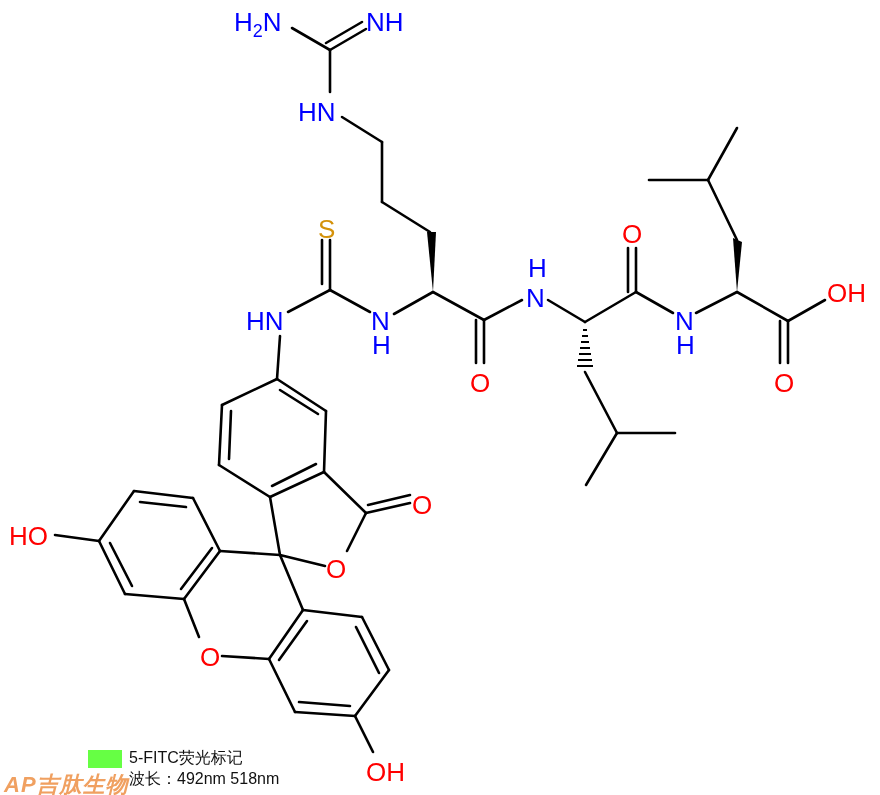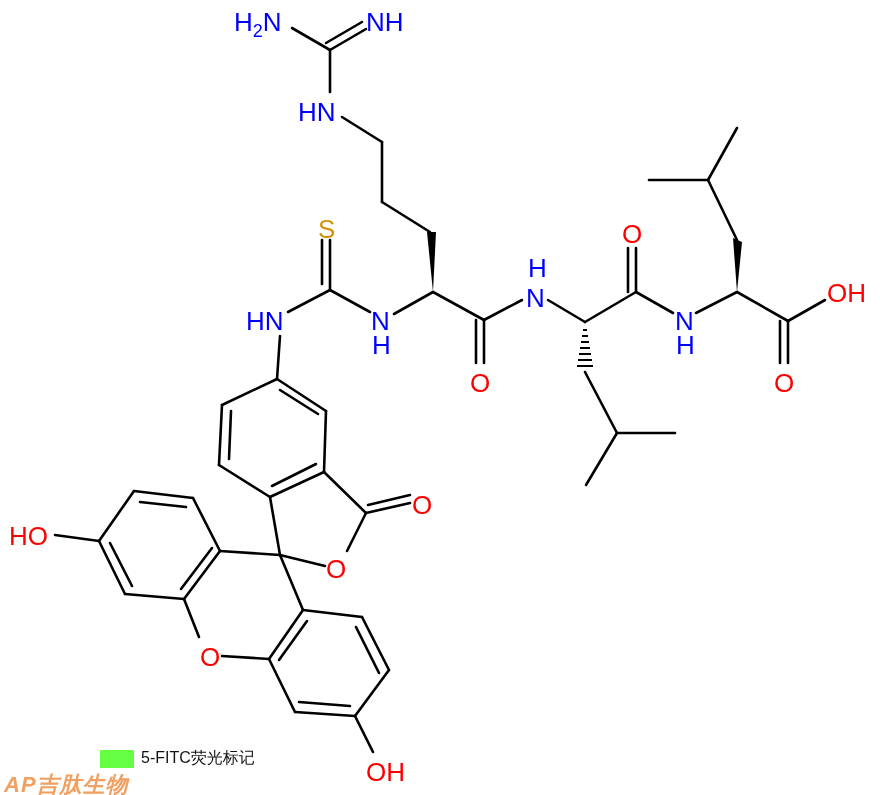--- a/index.html
+++ b/index.html
@@ -1,21 +1,21 @@
 <!DOCTYPE html>
 <html><head>
 <meta charset="utf-8">
 <style>
   html,body{margin:0;padding:0;background:#ffffff;}
   body{width:880px;height:795px;position:relative;overflow:hidden;font-family:"Liberation Sans",sans-serif;}
   #mol{position:absolute;left:0;top:0;}
   .bond{stroke:#000;stroke-width:2.6;fill:none;stroke-linecap:round;}
   .lbl{font-family:"Liberation Sans",sans-serif;font-size:26px;}
   .N{fill:#0000ff;} .O{fill:#ff0000;} .S{fill:#d4920a;}
-  .legend{position:absolute;left:100px;top:747px;display:flex;align-items:flex-start;}
+  .legend{position:absolute;left:88px;top:747px;display:flex;align-items:flex-start;}
   .swatch{width:34px;height:18px;margin-top:3px;margin-right:7px;}
   .legend-text{font-size:16px;line-height:21px;color:#111;}
   .watermark{position:absolute;left:4px;top:770px;font-size:22px;font-weight:bold;font-style:italic;letter-spacing:1px;}
 </style>
 </head>
 <body>
 
 <svg id="mol" width="880" height="795" viewBox="0 0 880 795">
   <g>
 
@@ -134,16 +134,17 @@
     <text class="lbl O" x="200" y="666">O</text>
     <text class="lbl O" x="9" y="545">HO</text>
     <text class="lbl O" x="366" y="781">OH</text>
   </g>
 </svg>
 
 <div class="legend">
   <div class="swatch" style="background:#66ff44;"></div>
   <div class="legend-text">
     <div>5-FITC荧光标记</div>
+    <div>波长：492nm 518nm</div>
   </div>
 </div>
 
 <div class="watermark" style="color:#f0a060;">AP吉肽生物</div>
 
 </body></html>

